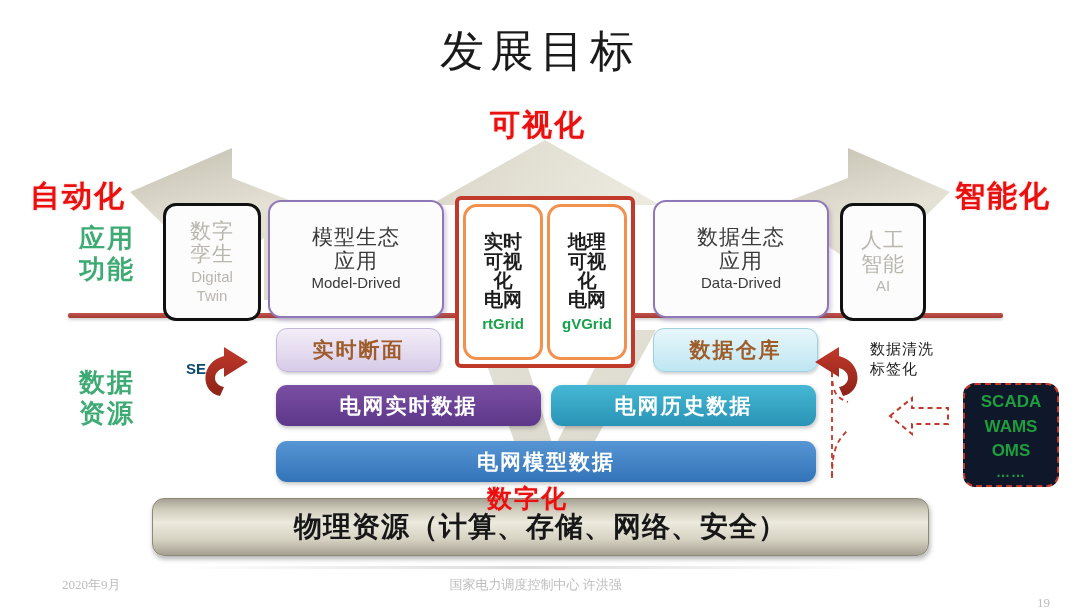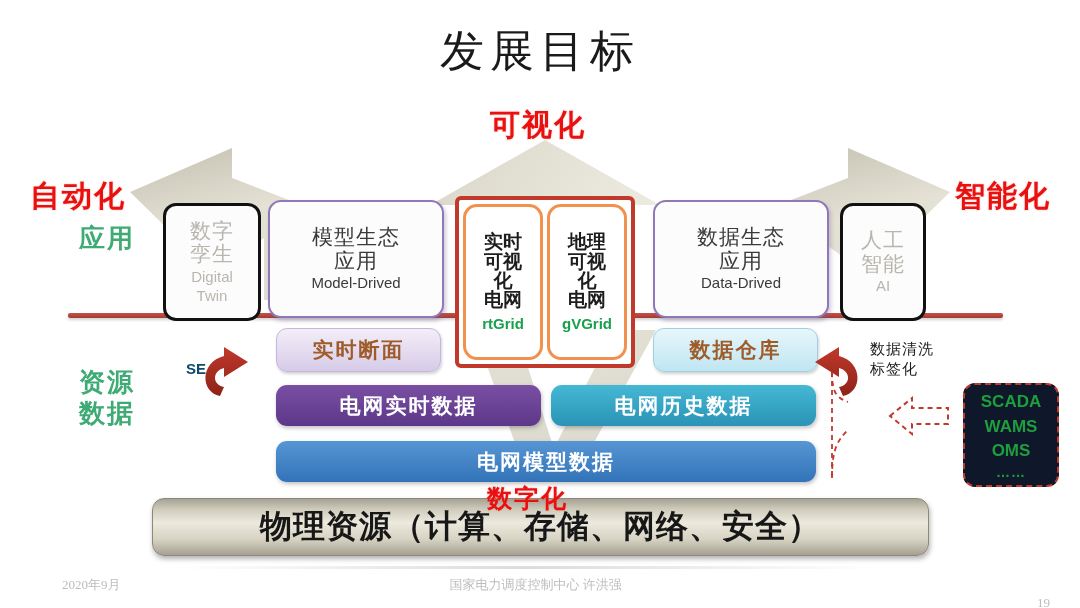--- a/index.html
+++ b/index.html
@@ -126,21 +126,21 @@
   
   #physical-resource{
     left:152px;top:498px;width:775px;height:56px;border-radius:12px;
     background:linear-gradient(to bottom,#a6a294 0%,#cfcbbb 18%,#eceade 42%,#d7d3c3 72%,#a5a092 100%);
     border:1px solid #8d8978;
     display:flex;align-items:center;justify-content:center;z-index:11;
     box-shadow:1px 3px 5px rgba(0,0,0,.3);
   }
   #physical-resource-label{
     font-family:"Liberation Serif","DejaVu Serif",serif;
-    font-weight:bold;font-size:32px;color:#171717;letter-spacing:1px;
+    font-weight:bold;font-size:28px;color:#171717;letter-spacing:1px;
   }
 
   
   #label-se{
     left:186px;top:360px;font-size:15px;font-weight:bold;color:#0c4a6e;z-index:20;
   }
   
   #label-data-cleaning{
     left:870px;top:340px;width:110px;z-index:20;
     font-family:"Liberation Serif","DejaVu Serif",serif;
@@ -213,24 +213,25 @@
 
 <div class="abs" id="slide-title">发展目标</div>
 
 <div class="abs red-head" id="label-visualization">可视化</div>
 <div class="abs red-head" id="label-automation">自动化</div>
 <div class="abs red-head" id="label-intelligence">智能化</div>
 <div class="abs red-head" id="label-digitalization">数字化</div>
 
 <div class="abs green-side" id="label-app-function">
   <div>应用</div>
+  <div>功能</div>
 </div>
 <div class="abs green-side" id="label-data-resource">
+  <div>数据</div>
   <div>资源</div>
-  <div>数据</div>
 </div>
 
 <div class="abs app-box greyed" id="app-digital-twin">
   <div class="app-cn">数字</div>
   <div class="app-cn">孪生</div>
   <div class="app-en">Digital</div>
   <div class="app-en">Twin</div>
 </div>
 
 <div class="abs app-box purple-box" id="app-model-driven">

